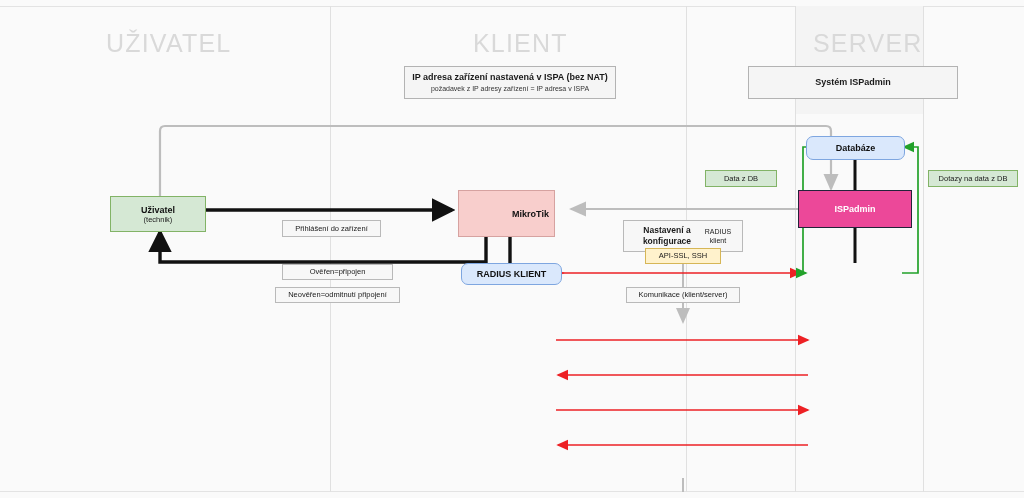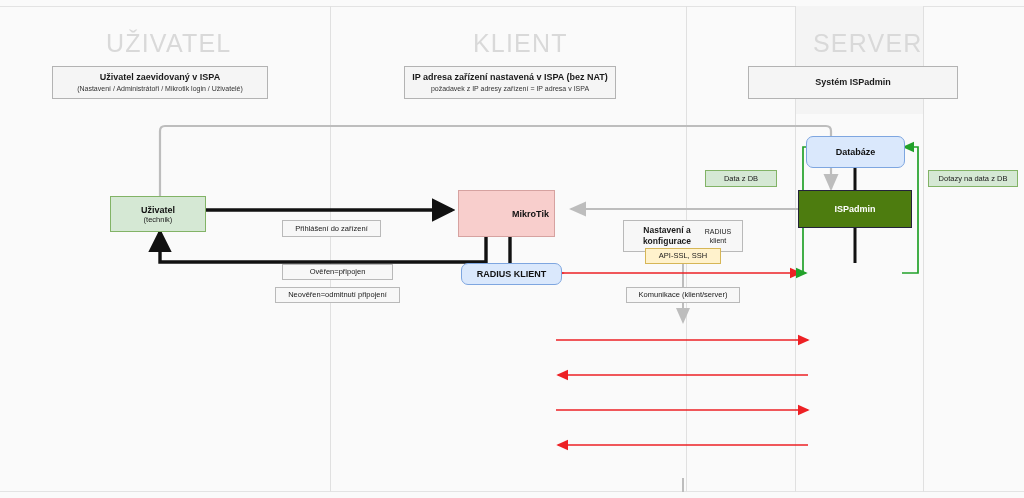--- a/index.html
+++ b/index.html
@@ -48,21 +48,21 @@
   .chip.green{background:#d5e8d4;border-color:#82b366;}
   .chip.yellow{background:#fff2cc;border-color:#d6b656;}
   .chip.two{flex-direction:row;white-space:normal;}
   .chip.two .t1{font-weight:bold;font-size:8.5px;}
   .chip.two .t2{font-size:7px;}
 
   
   .n-green{background:#d5e8d4;border:1px solid #82b366;}
   .n-pink {background:#f8cecc;border:1px solid #d6a2a0;}
   .n-blue {background:#dae8fc;border:1px solid #7ea6e0;border-radius:7px;}
-  .n-dark {background:#4d7c0f;border:1px solid #23233a;color:#ffffff;}
+  .n-dark {background:#ec4899;border:1px solid #23233a;color:#ffffff;}
   .n-green .t1,.n-pink .t1,.n-blue .t1{font-size:9px;color:#111;}
   .n-green .t2{font-size:7.5px;color:#222;}
   .n-dark .t1{font-size:9px;color:#fff;}
 
   
   .panel{position:absolute;background:#c4c4c4;}
   .panel .chip{background:#f2f2f2;border-color:#9b9b9b;font-size:7.5px;}
 
   svg.wires{position:absolute;left:0;top:0;width:1024px;height:498px;pointer-events:none;}
 </style>
@@ -78,24 +78,20 @@
 
   <div class="divider" style="left:330px;"></div>
   <div class="divider" style="left:686px;"></div>
   <div class="divider" style="left:795px;"></div>
   <div class="divider" style="left:923px;"></div>
 
   <div class="lane-title" style="left:106px;top:29px;">UŽIVATEL</div>
   <div class="lane-title" style="left:473px;top:29px;">KLIENT</div>
   <div class="lane-title" style="left:813px;top:29px;">SERVER</div>
 
-  <div class="node hdrbox" style="left:52px;top:66px;width:216px;height:33px;">
-    <div class="t1">Uživatel zaevidovaný v ISPA</div>
-    <div class="t2">(Nastavení / Administrátoři / Mikrotik login / Uživatelé)</div>
-  </div>
   <div class="node hdrbox" style="left:404px;top:66px;width:212px;height:33px;">
     <div class="t1">IP adresa zařízení nastavená v ISPA (bez NAT)</div>
     <div class="t2">požadavek z IP adresy zařízení = IP adresa v ISPA</div>
   </div>
   <div class="node hdrbox" style="left:748px;top:66px;width:210px;height:33px;">
     <div class="t1">Systém ISPadmin</div>
   </div>
 
   <svg class="wires" viewBox="0 0 1024 498">
     <defs>
@@ -179,21 +175,21 @@
   </div>
 
   <div class="node n-pink" style="left:458px;top:190px;width:97px;height:47px;padding-left:48px;">
     <div class="t1">MikroTik</div>
   </div>
 
   <div class="node n-blue" style="left:461px;top:263px;width:101px;height:22px;">
     <div class="t1">RADIUS KLIENT</div>
   </div>
 
-  <div class="node n-blue" style="left:806px;top:136px;width:99px;height:32px;">
+  <div class="node n-blue" style="left:806px;top:136px;width:99px;height:24px;">
     <div class="t1">Databáze</div>
   </div>
 
   <div class="node n-dark" style="left:798px;top:190px;width:114px;height:38px;">
     <div class="t1">ISPadmin</div>
   </div>
 
 
   <div class="chip" style="left:282px;top:220px;width:99px;height:17px;">Přihlášení do zařízení</div>
   <div class="chip" style="left:282px;top:264px;width:111px;height:16px;">Ověřen=připojen</div>

